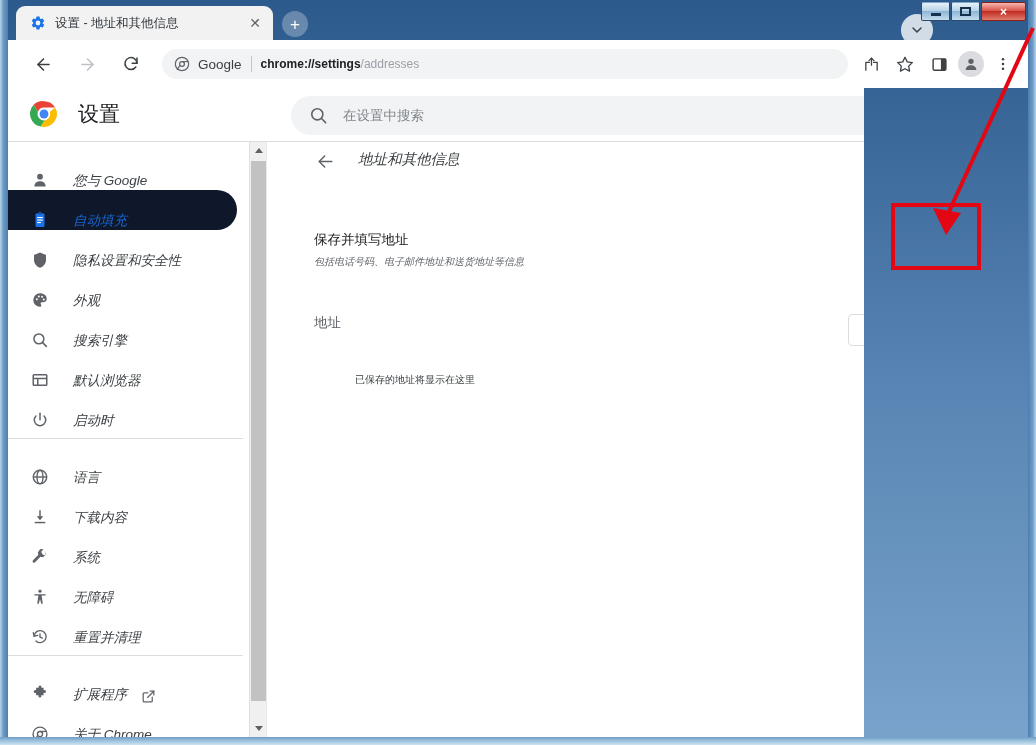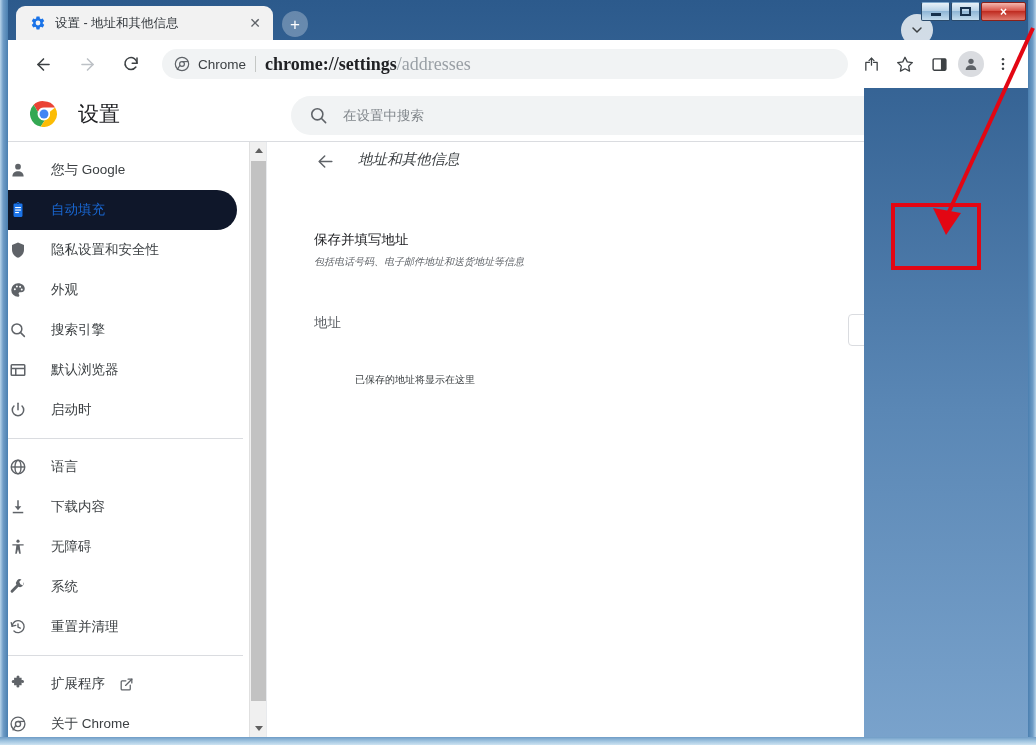--- a/index.html
+++ b/index.html
@@ -112,22 +112,22 @@
     padding: 0 14px 0 12px;
     min-width: 0;
   }
   #omni-chrome-icon { width:16px; height:16px; flex:0 0 16px; margin-right:8px; }
   #omni-scheme {
     font-size:13.5px; color:#3c4043; white-space:nowrap;
     font-family:"Liberation Sans","DejaVu Sans",sans-serif;
   }
   #omni-sep { width:1px; height:16px; background:#c4c7c5; margin: 0 9px; flex:0 0 1px; }
   #omni-url {
-    font-size:18px; color:#9aa0a6; white-space:nowrap; overflow:hidden;
-    font-family:Liberation Serif, serif;
+    font-size:12px; color:#9aa0a6; white-space:nowrap; overflow:hidden;
+    font-family:Liberation Sans, sans-serif;
   }
   #omni-url b { color:#202124; font-weight:700; }
   #tb-right { display:flex; align-items:center; gap:4px; margin-right:2px; }
   #avatar {
     width:26px; height:26px; border-radius:50%;
     background:#dadce0; display:flex; align-items:center; justify-content:center;
     color:#5f6368;
   }
 
   
@@ -163,25 +163,27 @@
   #divider-h { position:absolute; left:0; top:53px; width:1020px; height:1px; background:#dadce0; }
 
   
   #sidebar {
     position:absolute; left:0; top:54px; width:235px; height:595px;
     background:#ffffff; overflow:hidden;
   }
   .nav-group { padding: 8px 0; }
   .nav-sep { height:1px; background:#dadce0; margin: 0; }
   .nav-item {
-    height: 40px; display:flex; align-items:center;
+    height: 40px; display:flex; align-items:flex-end;
+    padding-left: 22px;
     border-radius: 0 20px 20px 0;
     margin-right: 6px;
     color:#5f6368;
     cursor: default;
+    font-style: italic;
   }
   .nav-item .ni-icon {
     width:20px; height:20px; flex:0 0 20px;
     display:flex; align-items:center; justify-content:center;
   }
   .nav-item .ni-label {
     margin-left: 23px;
     font-size: 13.5px; color:#3c4043;
     font-family:"Liberation Sans","DejaVu Sans",sans-serif;
     white-space:nowrap;
@@ -358,21 +360,21 @@
 
     <div id="omnibox">
       <span id="omni-chrome-icon">
         <svg width="16" height="16" viewBox="0 0 24 24">
           <circle cx="12" cy="12" r="10" fill="none" stroke="#5f6368" stroke-width="1.8"></circle>
           <circle cx="12" cy="12" r="3.6" fill="none" stroke="#5f6368" stroke-width="1.8"></circle>
           <path d="M12 8.4 H21.2" stroke="#5f6368" stroke-width="1.7"></path>
           <path d="M9 13.8 L4.6 20.8" stroke="#5f6368" stroke-width="1.7"></path>
         </svg>
       </span>
-      <span id="omni-scheme">Chrome</span>
+      <span id="omni-scheme">Google</span>
       <span id="omni-sep"></span>
       <span id="omni-url"><b>chrome://settings</b><span>/addresses</span></span>
     </div>
 
     <div id="tb-right">
       <div class="tb-icon">
         <svg width="17" height="17" viewBox="0 0 24 24" fill="none" stroke="#3c4043" stroke-width="1.8" stroke-linecap="round" stroke-linejoin="round">
           <path d="M4 20 V9 h5"></path>
             <path d="M20 20 V9 h-5"></path>
           <path d="M12 3 v10"></path>
@@ -532,34 +534,34 @@
               <path d="M11 3h2v8h3.4L12 16.2 7.6 11H11z"></path>
                 <rect x="5" y="18.4" width="14" height="2"></rect>
             </svg>
           </span>
           <span class="ni-label">下载内容</span>
         </div>
 
         <div class="nav-item">
           <span class="ni-icon">
             <svg width="18" height="18" viewBox="0 0 24 24" fill="#5f6368">
+              <path d="M19.5 5.2a5.2 5.2 0 0 1-6.9 6.6L5.4 19a1.9 1.9 0 1 1-2.7-2.7l7.2-7.2A5.2 5.2 0 0 1 16.6 2l-3 3 1.6 3.4 3.4 1.5z"></path>
+            </svg>
+          </span>
+          <span class="ni-label">系统</span>
+        </div>
+
+        <div class="nav-item">
+          <span class="ni-icon">
+            <svg width="18" height="18" viewBox="0 0 24 24" fill="#5f6368">
               <circle cx="12" cy="4.2" r="2.1"></circle>
               <path d="M4.5 8.2h15v1.9h-5.3l1.5 11h-2l-1.7-6-1.7 6h-2l1.5-11H4.5z"></path>
             </svg>
           </span>
           <span class="ni-label">无障碍</span>
-        </div>
-
-        <div class="nav-item">
-          <span class="ni-icon">
-            <svg width="18" height="18" viewBox="0 0 24 24" fill="#5f6368">
-              <path d="M19.5 5.2a5.2 5.2 0 0 1-6.9 6.6L5.4 19a1.9 1.9 0 1 1-2.7-2.7l7.2-7.2A5.2 5.2 0 0 1 16.6 2l-3 3 1.6 3.4 3.4 1.5z"></path>
-            </svg>
-          </span>
-          <span class="ni-label">系统</span>
         </div>
 
         <div class="nav-item">
           <span class="ni-icon">
             <svg width="18" height="18" viewBox="0 0 24 24" fill="none" stroke="#5f6368" stroke-width="1.8" stroke-linecap="round">
               <path d="M4.2 11a8 8 0 1 1 2.4 6.2"></path>
                 <polyline points="3 6.2 4.2 11 9 9.8"></polyline>
               <polyline points="12 8 12 12 15 13.6"></polyline>
             </svg>
           </span>

